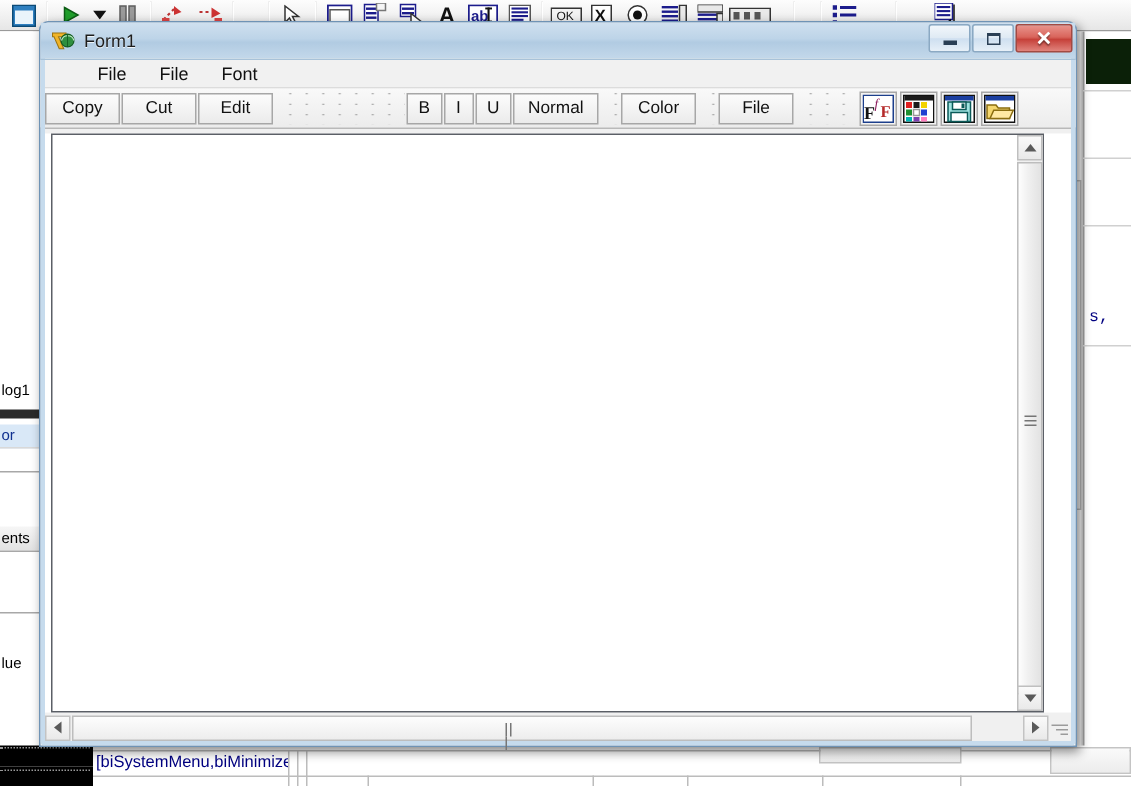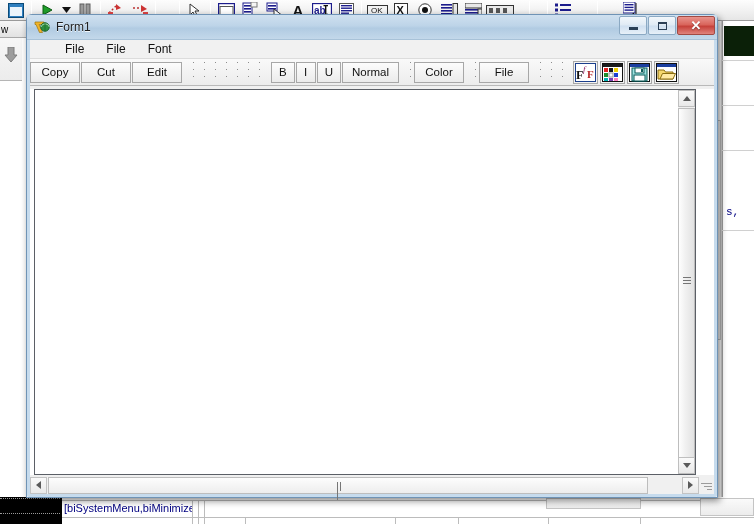--- a/index.html
+++ b/index.html
@@ -419,20 +419,36 @@
     <div class="oi-hdrbar" style="top:0;">
       <span>w</span>
     </div>
     <div style="position:absolute;left:4px;top:26px;">
       <svg width="14" height="16" viewBox="0 0 14 16">
         <polygon points="4,0 10,0 10,8 13,8 7,15 1,8 4,8" fill="#9d9d9d" stroke="#7d7d7d"></polygon>
       </svg>
     </div>
   </div>
 
+  <div class="oi-panel">
+    <div class="oi-row" style="top:232px;border:none;">log1</div>
+    <div class="oi-row" style="top:252px;background:#2a2a2a;height:6px;border:none;"></div>
+    <div class="oi-row oi-sel" style="top:262px;">or</div>
+    <div class="oi-row" style="top:278px;border-bottom:1px solid #a8a8a8;"></div>
+    <div class="oi-row" style="top:300px;border:none;"></div>
+    <div class="oi-hdrbar" style="top:330px;">
+      <span>ents</span>
+    </div>
+    <div class="oi-row oi-dot" style="top:356px;border-bottom:none;"></div>
+    <div class="oi-row" style="top:372px;border-bottom:1px solid #a8a8a8;"></div>
+    <div class="oi-row oi-dot" style="top:394px;border-bottom:none;"></div>
+    <div class="oi-row" style="top:414px;border:none;">lue</div>
+    <div class="oi-row oi-dot" style="top:440px;border-bottom:none;"></div>
+    <div class="oi-row oi-dot" style="top:462px;border-bottom:none;"></div>
+  </div>
 
   <div class="right-scroll"></div>
   <div class="right-scroll-thumb"></div>
   <div class="grip3">
       <i></i>
       <i></i>
       <i></i>
     </div>
 
   <div class="right-editor">

